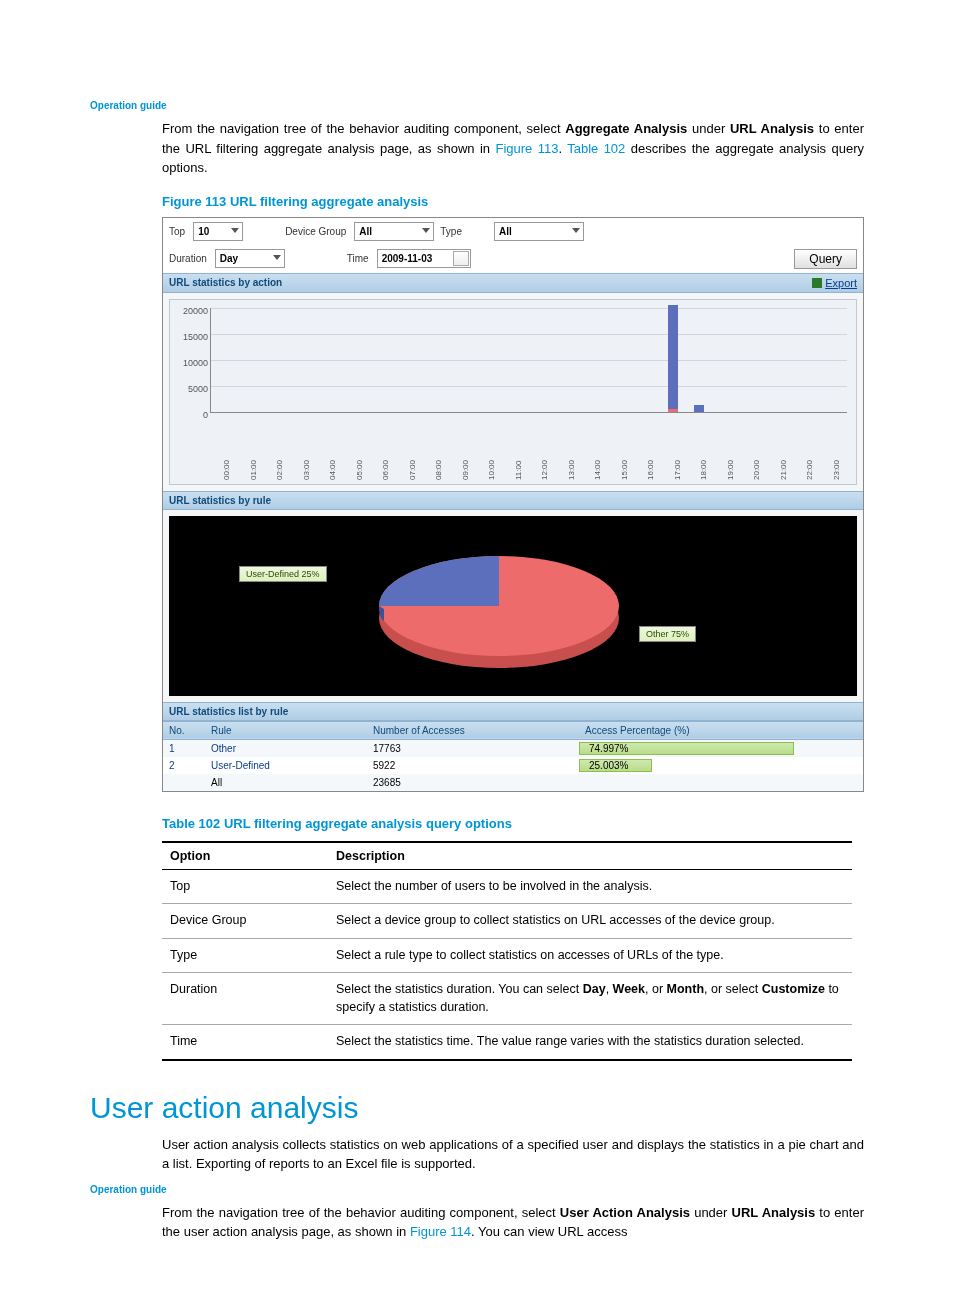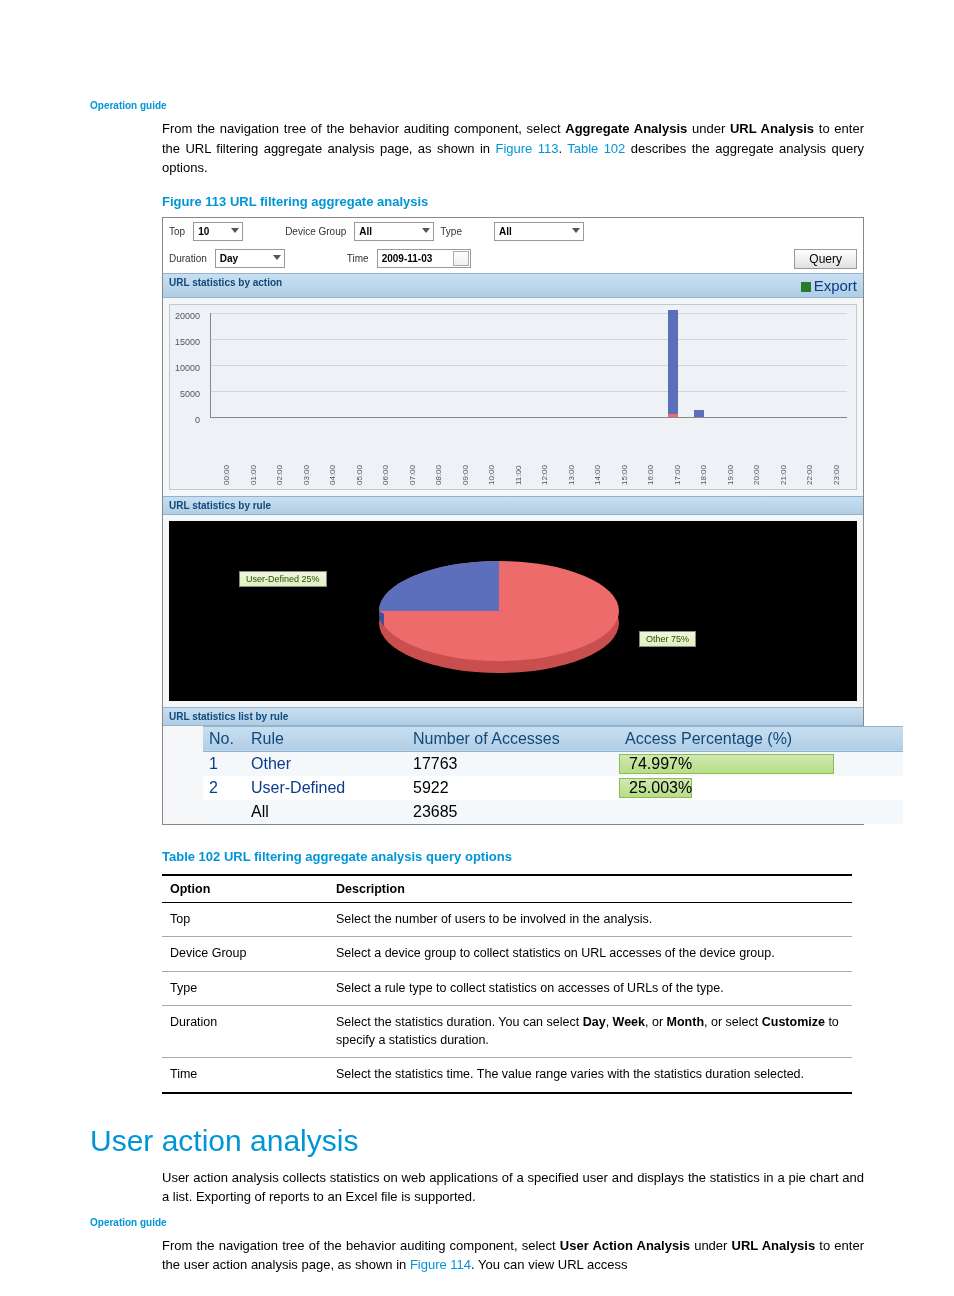--- a/index.html
+++ b/index.html
@@ -103,40 +103,41 @@
     font-weight: bold;
     padding: 3px 6px;
     border-top: 1px solid #8fb3d1;
     border-bottom: 1px solid #8fb3d1;
     display: flex;
     justify-content: space-between;
   }
   .export-link {
     color: #0a3c8c;
     font-weight: normal;
-    font-size: 15px;
+    text-decoration: underline;
+    font-size: 11px;
     margin-left: 48px;
   }
   .export-link::before {
     content: "";
     display: inline-block;
     width: 10px; height: 10px;
     background: #2a7a2a;
     margin-right: 3px;
     vertical-align: -1px;
   }
   .chart-box {
     background: #eef2f6;
     border: 1px solid #c0c9d2;
     margin: 6px;
     height: 150px;
     position: relative;
     padding: 8px 10px 26px 40px;
   }
-  .y-ticks { position: absolute; left: 0; top: 6px; font-size: 9px; color: #555; }
+  .y-ticks { position: absolute; left: 8px; top: 6px; font-size: 9px; color: #555; }
   .y-ticks div { height: 26px; text-align: right; width: 30px; }
   .plot {
     position: relative;
     width: 100%;
     height: 104px;
     border-left: 1px solid #888;
     border-bottom: 1px solid #888;
   }
   .gridline { position:absolute; left:0; right:0; border-top:1px solid #d0d6dc; }
   .bar { position:absolute; bottom:0; width:10px; }
@@ -164,22 +165,21 @@
     border:1px solid #888;
     background: linear-gradient(#eef7dd,#dff0bf);
     padding: 2px 6px;
     font-size: 9px;
     color:#2a4a00;
   }
   .pie-svg { position:absolute; left:190px; top:10px; }
   .list-table {
     width:100%;
     border-collapse: collapse;
-    font-size: 16px;
-    margin-left: 40px;
+    font-size: 10px;
   }
   .list-table th {
     background: linear-gradient(#c9dff0,#b0cde5);
     color:#114a7a;
     font-weight: normal;
     text-align:left;
     padding: 3px 6px;
     border-top:1px solid #8fb3d1;
     border-bottom:1px solid #8fb3d1;
   }

